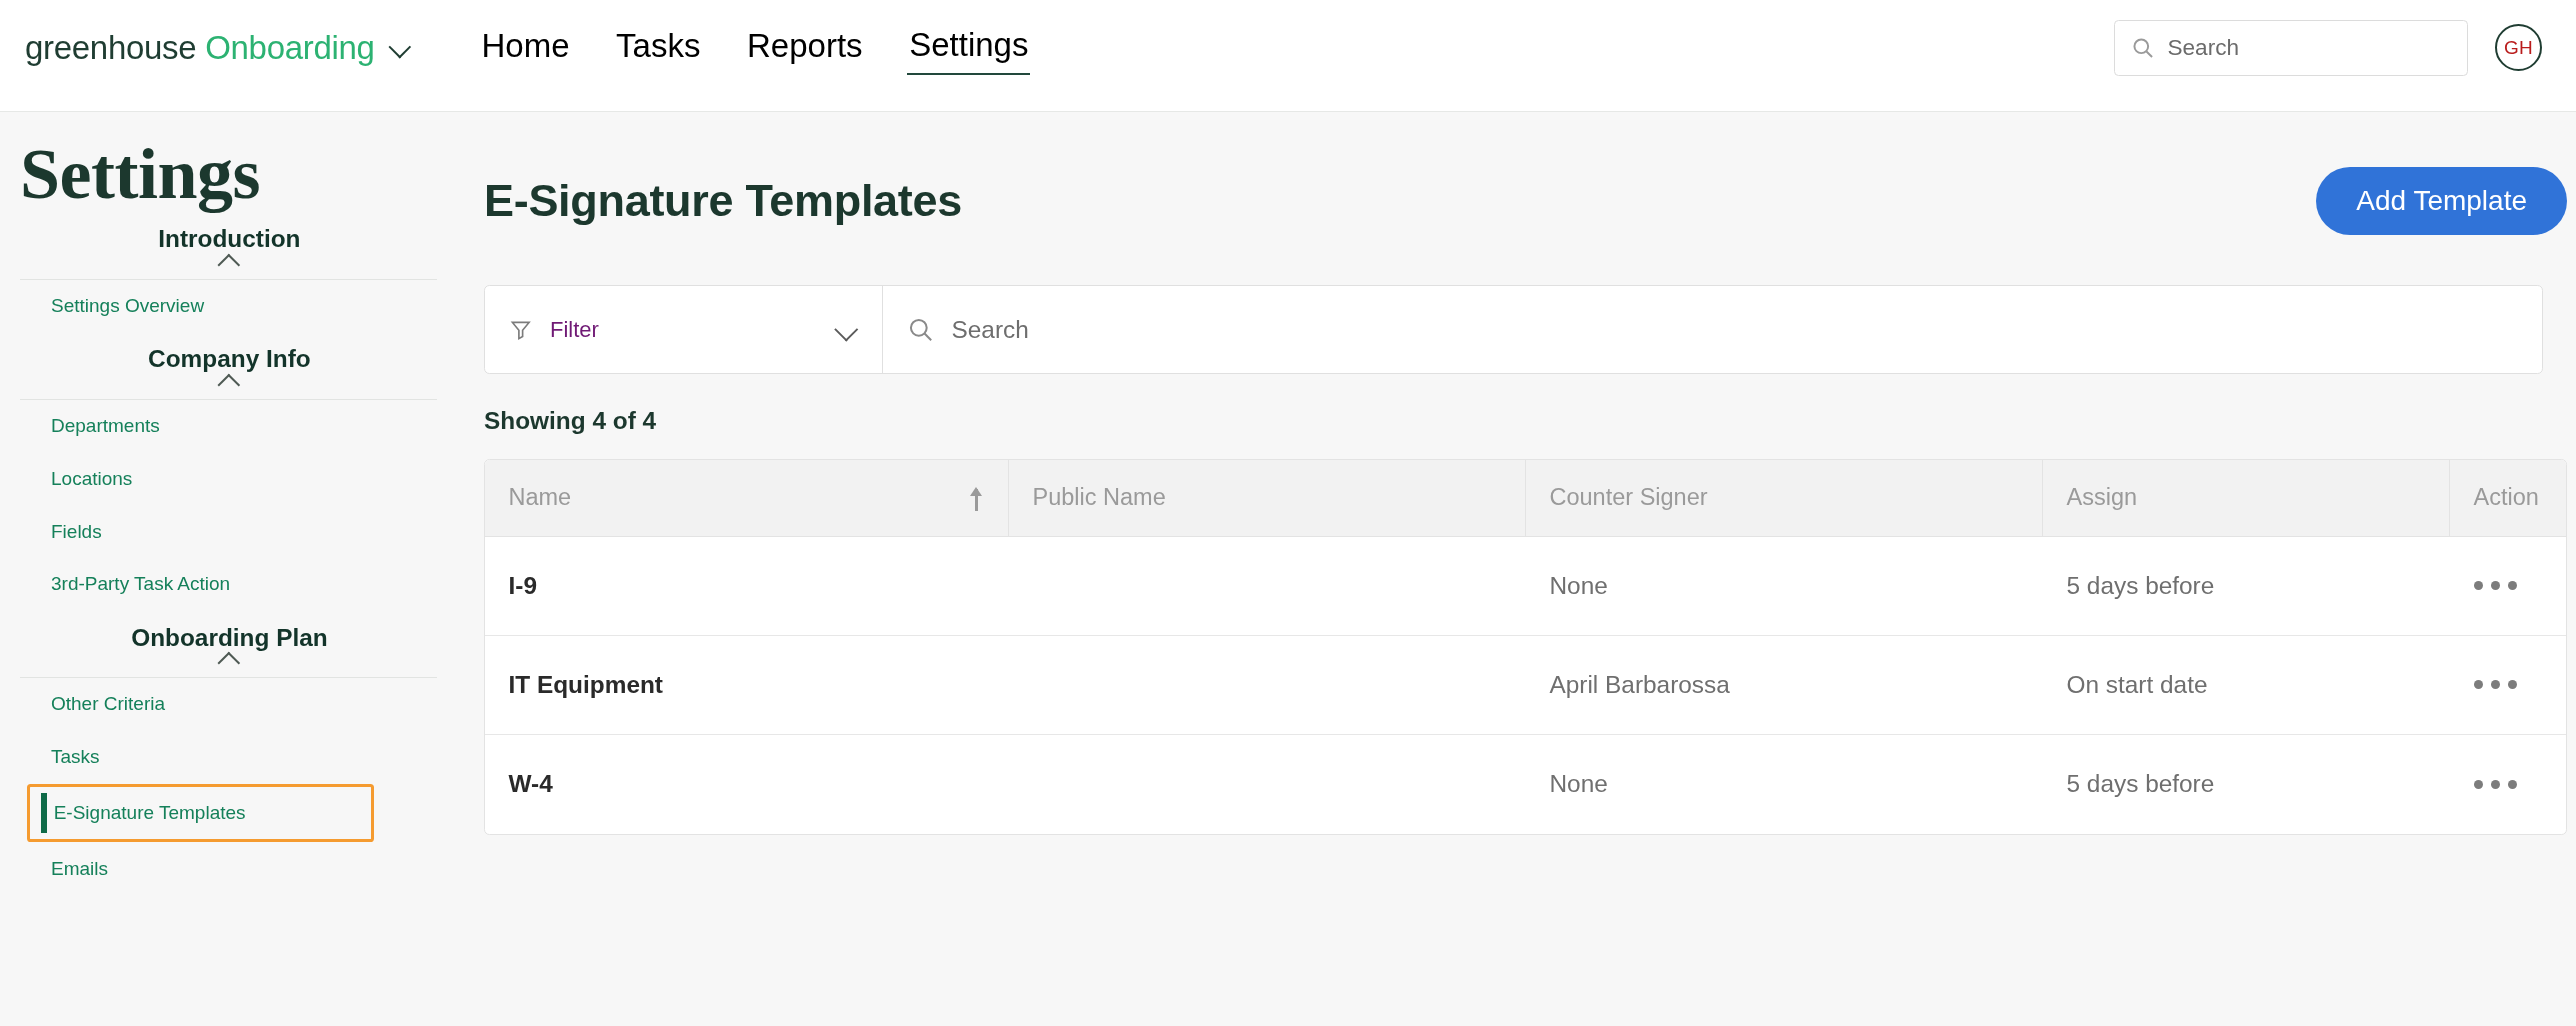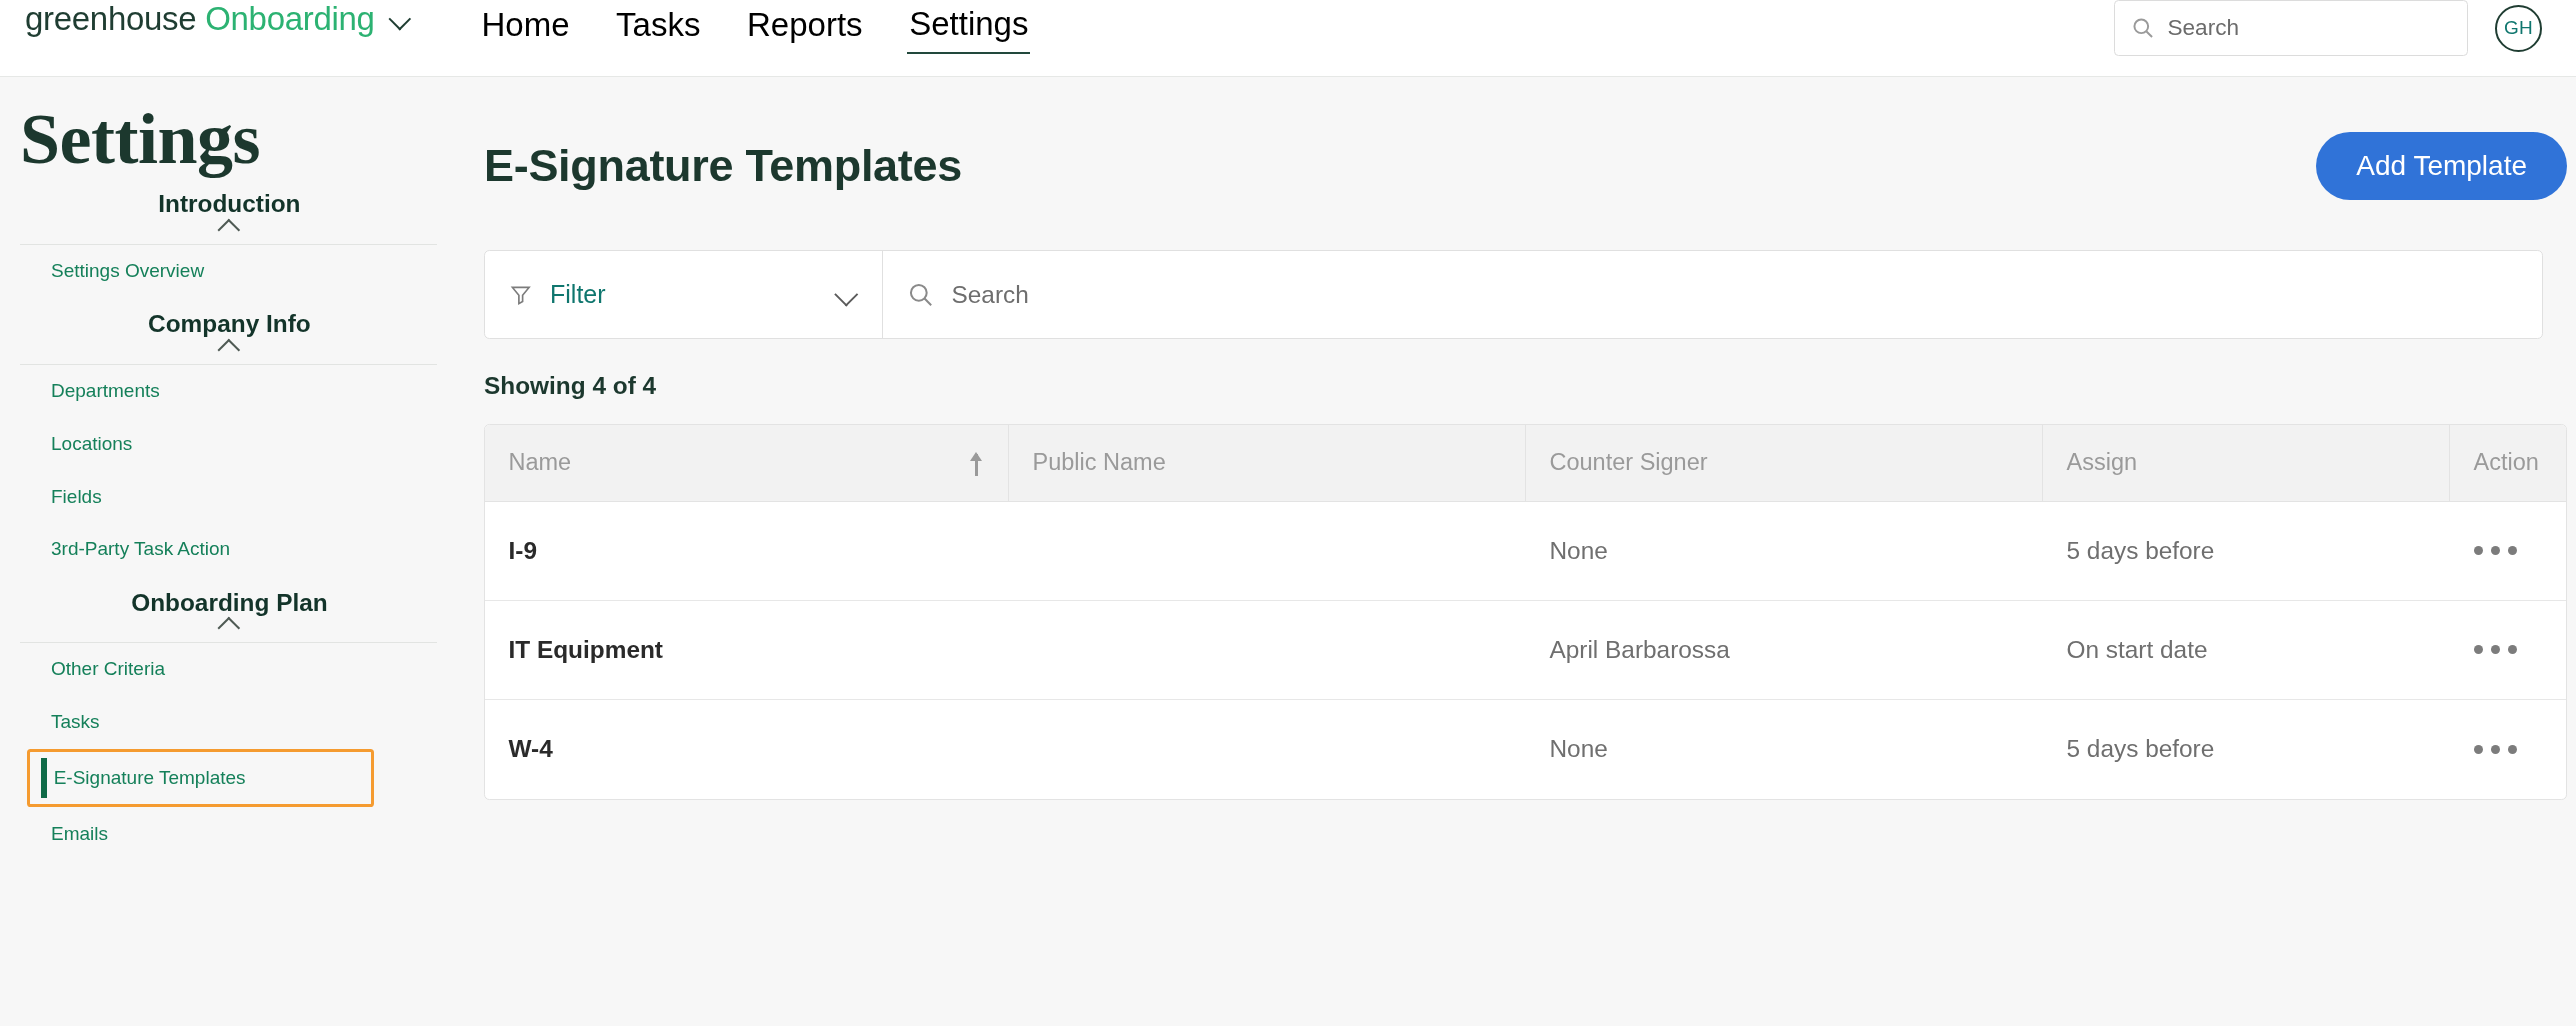--- a/index.html
+++ b/index.html
@@ -8,25 +8,25 @@
     height: 1027px;
     background: #f7f7f7;
     font-family: "Liberation Sans", sans-serif;
     -webkit-font-smoothing: antialiased;
     overflow: hidden;
   }
 
   
   .topnav {
     position: relative;
-    height: 77px;
+    height: 112px;
     background: #ffffff;
     border-bottom: 1.8px solid #e6e8e6;
     display: flex;
-    align-items: flex-start;
+    align-items: center;
     padding: 0 34px 16px 25px;
   }
   .brand {
     display: flex;
     align-items: center;
     gap: 12.7px;
     flex: 0 0 auto;
   }
   .brand-text {
     font-size: 33px;
@@ -86,21 +86,21 @@
     gap: 12.7px;
   }
   .top-search .ph {
     font-size: 22.6px;
     color: #6b6b6b;
   }
   .avatar {
     width: 47px; height: 47px;
     border-radius: 50%;
     border: 2.3px solid #1f3d32;
-    color: #0f766e;
+    color: #b91c1c;
     font-size: 19px;
     display: flex;
     align-items: center;
     justify-content: center;
     letter-spacing: 0.3px;
     background: #fff;
   }
 
   
   .page {
@@ -219,22 +219,22 @@
     width: 398px;
     flex: 0 0 398px;
     border-right: 1.4px solid #e0e0e0;
     display: flex;
     align-items: center;
     padding: 0 23.5px;
     gap: 18px;
     cursor: pointer;
   }
   .filter-cell .lbl {
-    font-size: 25px;
-    color: #0f766e;
+    font-size: 22px;
+    color: #701a75;
   }
   .chev-down {
     margin-left: auto;
     width: 23.5px; height: 16.3px;
     position: relative;
   }
   .chev-down::before {
     content: "";
     position: absolute;
     left: 2.7px; top: 0px;

